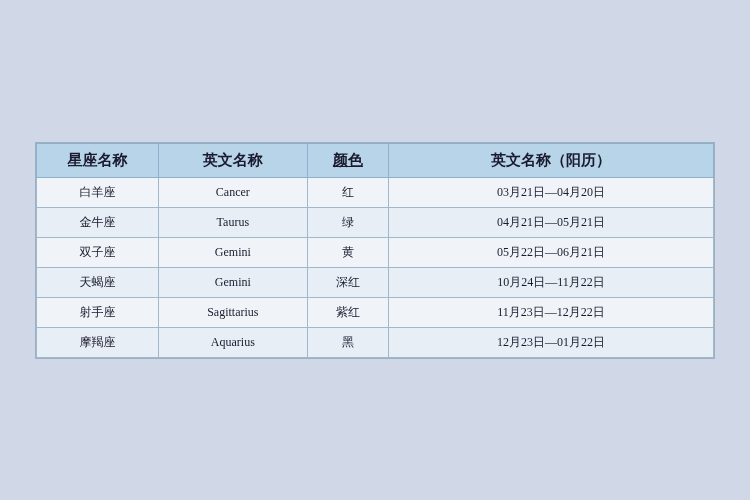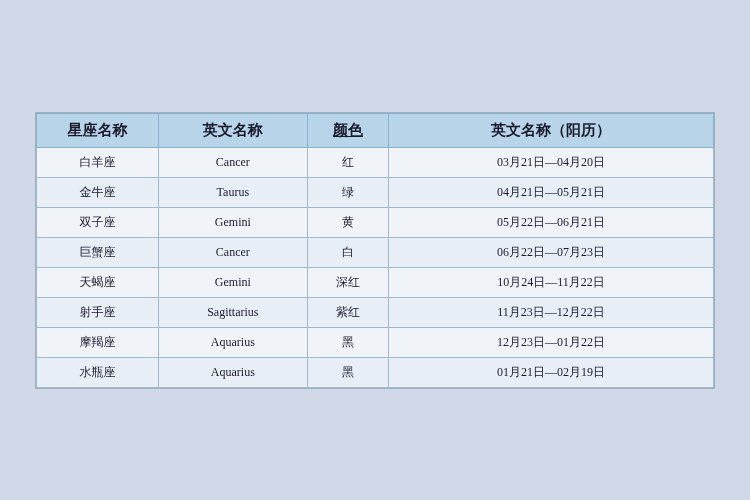--- a/index.html
+++ b/index.html
@@ -72,44 +72,32 @@
           <td>绿</td>
           <td>04月21日—05月21日</td>
         </tr>
         <tr>
           <td>双子座</td>
           <td>Gemini</td>
           <td>黄</td>
           <td>05月22日—06月21日</td>
         </tr>
         <tr>
-          <td>巨蟹座</td>
-          <td>Cancer</td>
-          <td>白</td>
-          <td>06月22日—07月23日</td>
-        </tr>
-        <tr>
           <td>天蝎座</td>
           <td>Gemini</td>
           <td>深红</td>
           <td>10月24日—11月22日</td>
         </tr>
         <tr>
           <td>射手座</td>
           <td>Sagittarius</td>
           <td>紫红</td>
           <td>11月23日—12月22日</td>
         </tr>
         <tr>
           <td>摩羯座</td>
           <td>Aquarius</td>
           <td>黑</td>
           <td>12月23日—01月22日</td>
         </tr>
-        <tr>
-          <td>水瓶座</td>
-          <td>Aquarius</td>
-          <td>黑</td>
-          <td>01月21日—02月19日</td>
-        </tr>
       </tbody>
   </table>
 </div>
 
 </body></html>

